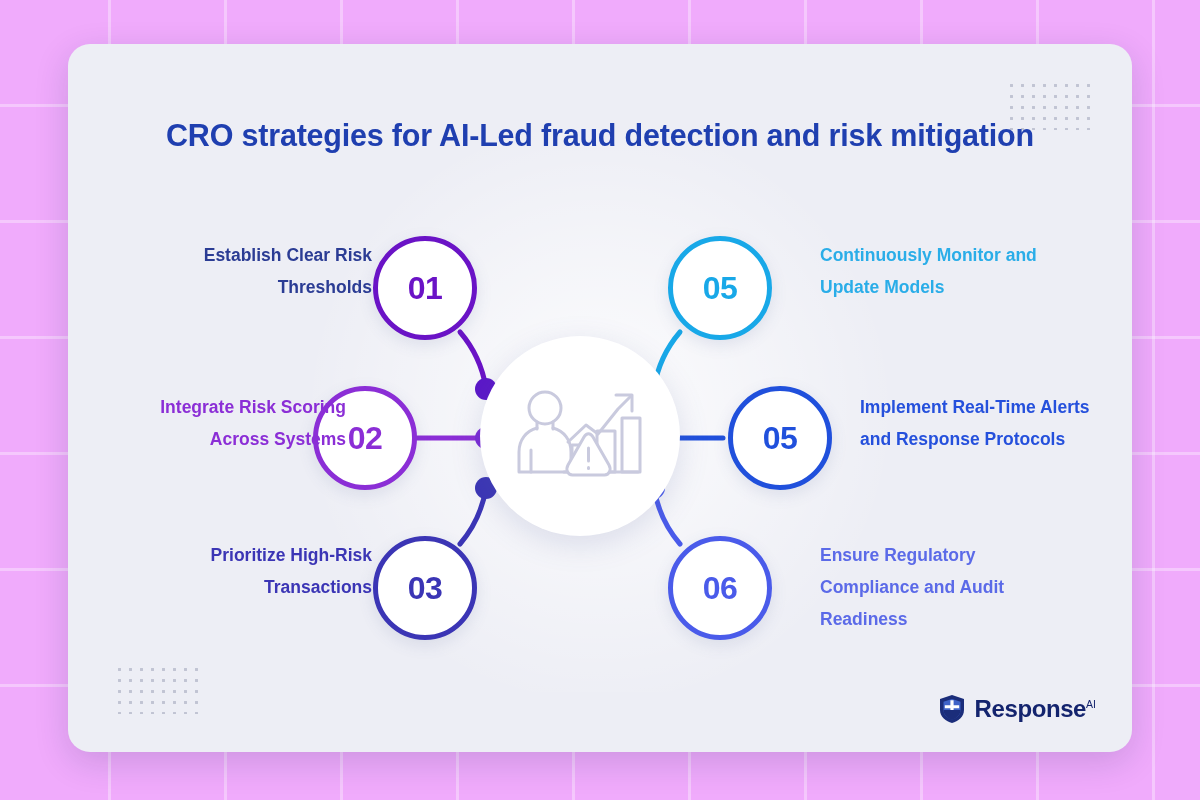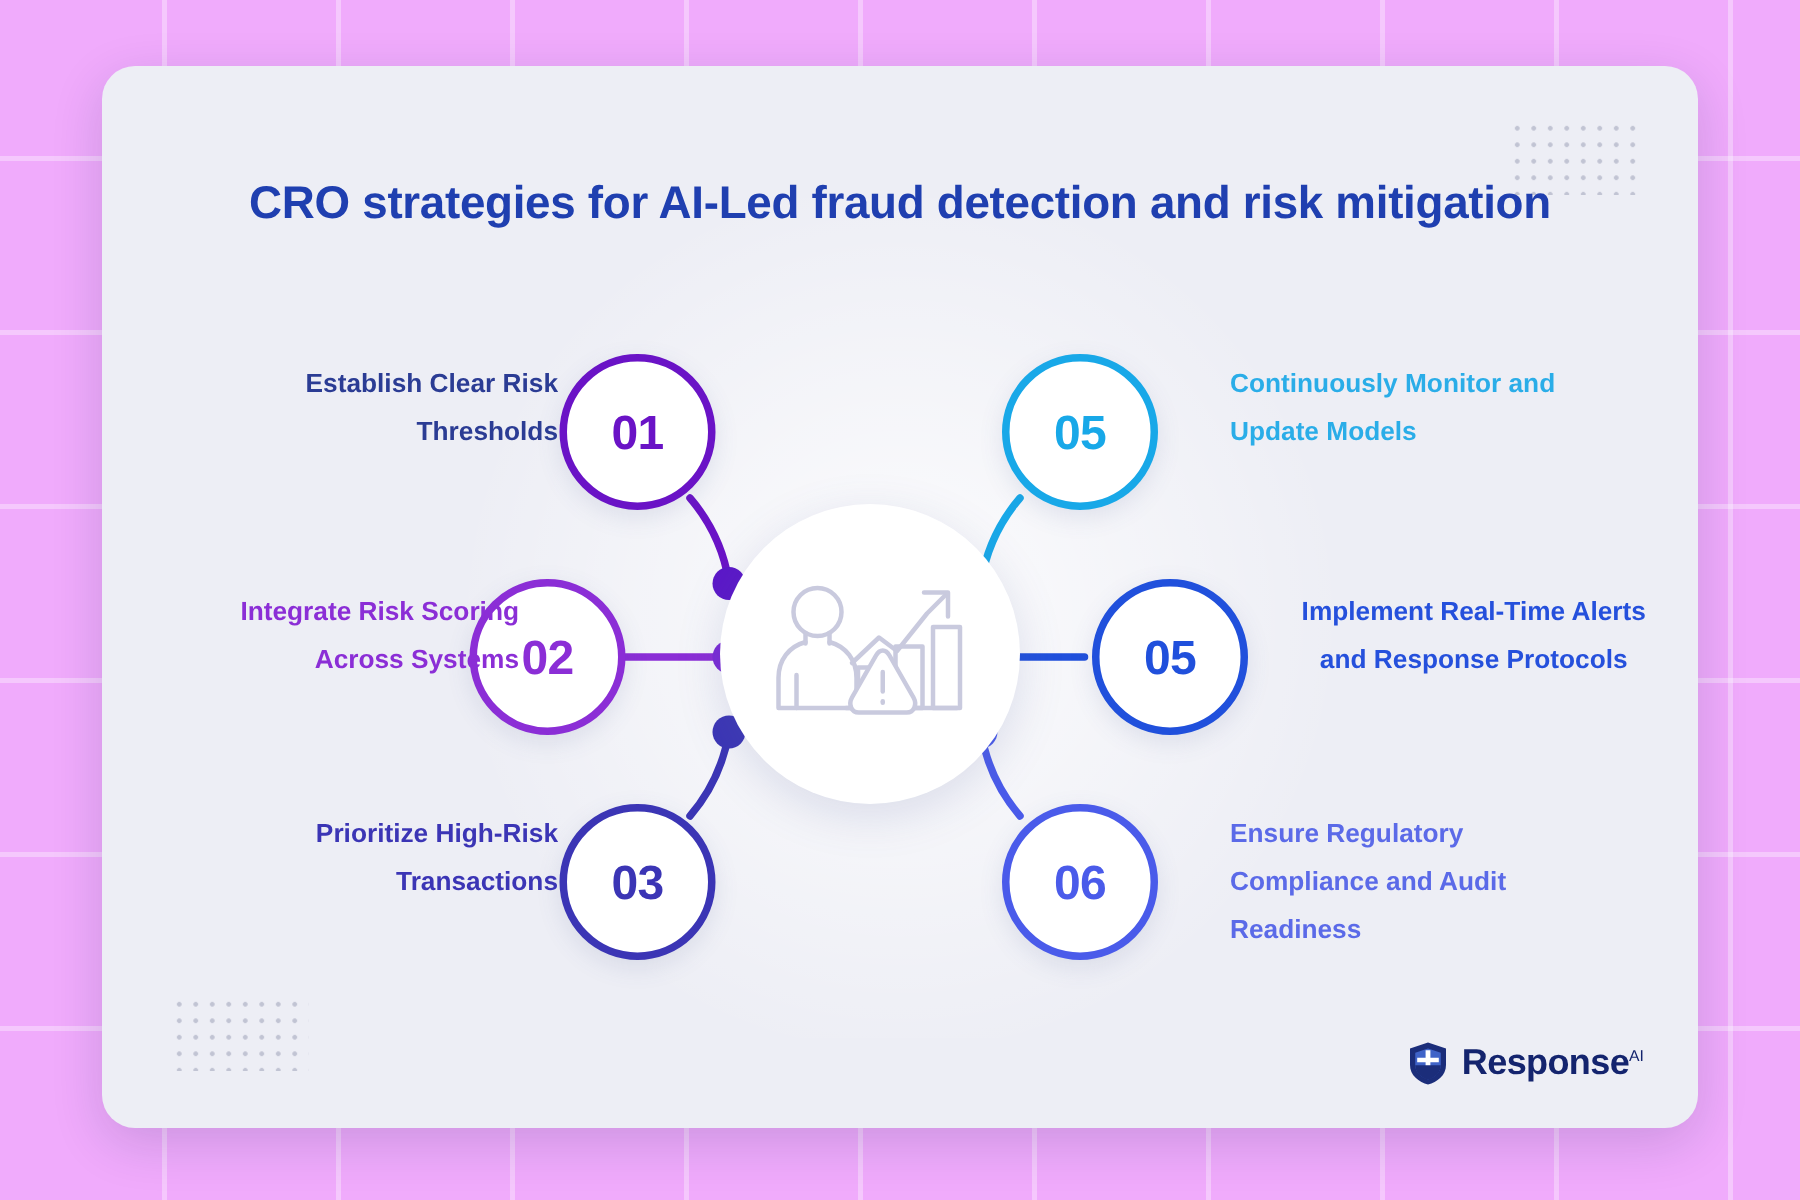--- a/index.html
+++ b/index.html
@@ -251,21 +251,21 @@
       <span>05</span>
     </div>
     <div class="node" id="node-06" style="border: 5px solid rgb(74, 91, 234); color: rgb(74, 91, 234);">
       <span>06</span>
     </div>
 
     <div class="label right-align" id="label-01" style="color: rgb(43, 60, 148);">Establish Clear Risk Thresholds</div>
     <div class="label right-align" id="label-02" style="color: rgb(139, 46, 214);">Integrate Risk Scoring Across Systems</div>
     <div class="label right-align" id="label-03" style="color: rgb(59, 53, 181);">Prioritize High-Risk Transactions</div>
     <div class="label left-align" id="label-04" style="color: rgb(42, 173, 232);">Continuously Monitor and Update Models</div>
-    <div class="label left-align" id="label-05" style="color: rgb(37, 80, 220); text-align: center;">Implement Real-Time Alerts and Response Protocols</div>
+    <div class="label left-align" id="label-05" style="color: rgb(37, 80, 220);">Implement Real-Time Alerts and Response Protocols</div>
     <div class="label left-align" id="label-06" style="color: rgb(91, 106, 232);">Ensure Regulatory Compliance and Audit Readiness</div>
 
     <div id="logo">
       <svg width="28" height="30" viewBox="0 0 28 30">
         <path d="M 14 1 L 26 5 L 26 16 C 26 23, 20 27.5, 14 29 C 8 27.5, 2 23, 2 16 L 2 5 Z" fill="#1b2d7a"></path>
         <path d="M 14 5 L 22.5 7.8 L 22.5 16 C 22.5 21, 18.5 24.3, 14 25.6 C 9.5 24.3, 5.5 21, 5.5 16 L 5.5 7.8 Z" fill="#3f63c8"></path>
         <path d="M 12.4 6.2 L 15.6 6.2 L 15.6 11.2 L 21.2 11.2 L 21.2 14.2 L 15.6 14.2 L 15.6 24.8 L 12.4 24.8 L 12.4 14.2 L 6.8 14.2 L 6.8 11.2 L 12.4 11.2 Z" fill="#ffffff"></path>
         <path d="M 14 25.9 C 9.5 24.5, 5.5 21.1, 5.5 16.1 L 22.5 16.1 C 22.5 21.1, 18.5 24.5, 14 25.9 Z" fill="#1b2d7a"></path>
       </svg>
       <div id="logo-text"><span>Response</span><span id="logo-sup">AI</span></div>

